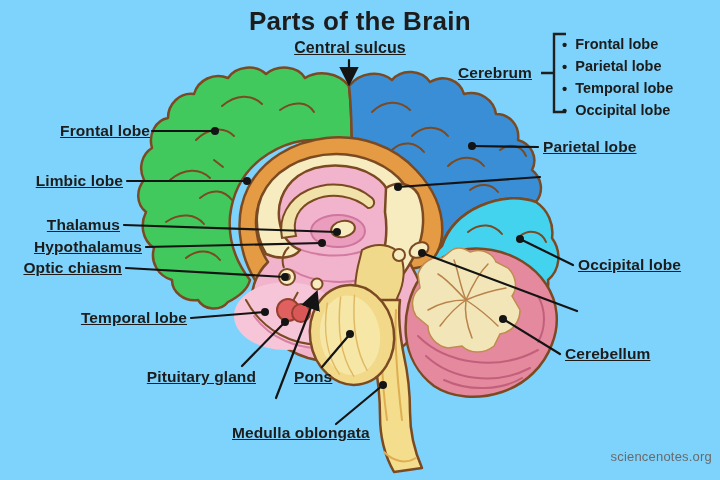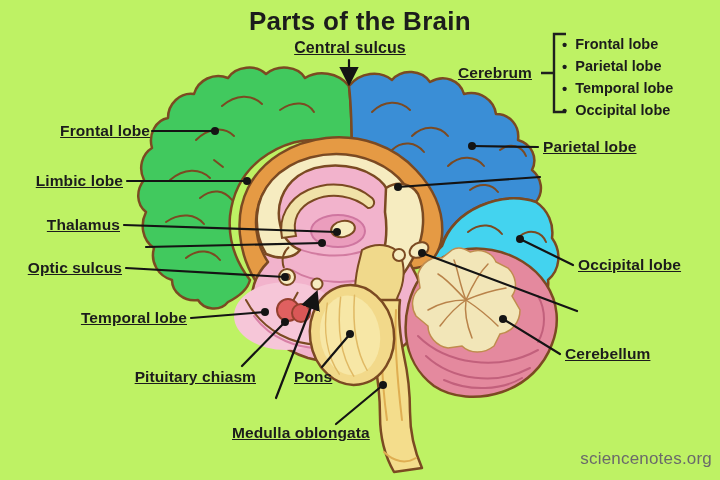--- a/index.html
+++ b/index.html
@@ -1,35 +1,35 @@
 <!DOCTYPE html>
 <html><head>
 <meta charset="utf-8">
 <style>
   html,body{margin:0;padding:0;}
   .stage{
     position:relative;width:720px;height:480px;
-    background:#bef264;overflow:hidden;
+    background:#7dd3fc;overflow:hidden;
     font-family:"Liberation Sans",sans-serif;
   }
   .stage svg{position:absolute;left:0;top:0;}
   .title{
     position:absolute;left:0;top:6px;width:720px;text-align:center;
     font-size:26px;font-weight:700;color:#1c1c1c;letter-spacing:.3px;
   }
   .lbl{
     position:absolute;font-weight:700;font-size:15.5px;color:#1c1c1c;
     white-space:nowrap;letter-spacing:.1px;line-height:20px;text-decoration:underline;
   }
   .lbl.center{text-align:center;}
   .cb-item{position:absolute;height:22px;display:flex;align-items:center;gap:8px;
     font-weight:700;font-size:14.5px;color:#1c1c1c;white-space:nowrap;}
   .cb-bullet{font-size:15px;line-height:1;}
   .watermark{
-    position:absolute;right:8px;top:449px;font-size:17px;color:#6a6a6a;
+    position:absolute;right:8px;top:449px;font-size:13px;color:#6a6a6a;
     font-weight:400;letter-spacing:.2px;
   }
 </style>
 </head>
 <body>
 
 <div class="stage">
 
   <svg width="720" height="480" viewBox="0 0 720 480">
     <defs>
@@ -215,23 +215,24 @@
     <path d="M 566,34 L 554,34 L 554,112 L 566,112 M 541,73 L 554,73" stroke="#1f1f1f" stroke-width="2.4" fill="none"></path>
   </svg>
 
   <div class="title">Parts of the Brain</div>
 
   <div class="lbl center" style="left:250px;top:38px;width:200px;font-size:16px">Central sulcus</div>
 
   <div class="lbl" style="right:570px;top:121px">Frontal lobe</div>
   <div class="lbl" style="right:600px;top:215px">Thalamus</div>
   <div class="lbl" style="right:597px;top:171px">Limbic lobe</div>
-  <div class="lbl" style="right:598px;top:258px">Optic sulcus</div>
+  <div class="lbl" style="right:578px;top:237px">Hypothalamus</div>
+  <div class="lbl" style="right:598px;top:258px">Optic chiasm</div>
   <div class="lbl" style="right:533px;top:308px">Temporal lobe</div>
-  <div class="lbl" style="right:464px;top:367px">Pituitary chiasm</div>
+  <div class="lbl" style="right:464px;top:367px">Pituitary gland</div>
   <div class="lbl" style="left:294px;top:367px">Pons</div>
   <div class="lbl" style="left:232px;top:423px">Medulla oblongata</div>
   <div class="lbl" style="left:543px;top:137px">Parietal lobe</div>
   <div class="lbl" style="left:578px;top:255px">Occipital lobe</div>
   <div class="lbl" style="right:188px;top:63px">Cerebrum</div>
 
   <div class="lbl" style="left:565px;top:344px">Cerebellum</div>
 
   <div class="cb-item" style="left:562px;top:33px">
     <span class="cb-bullet">•</span>

